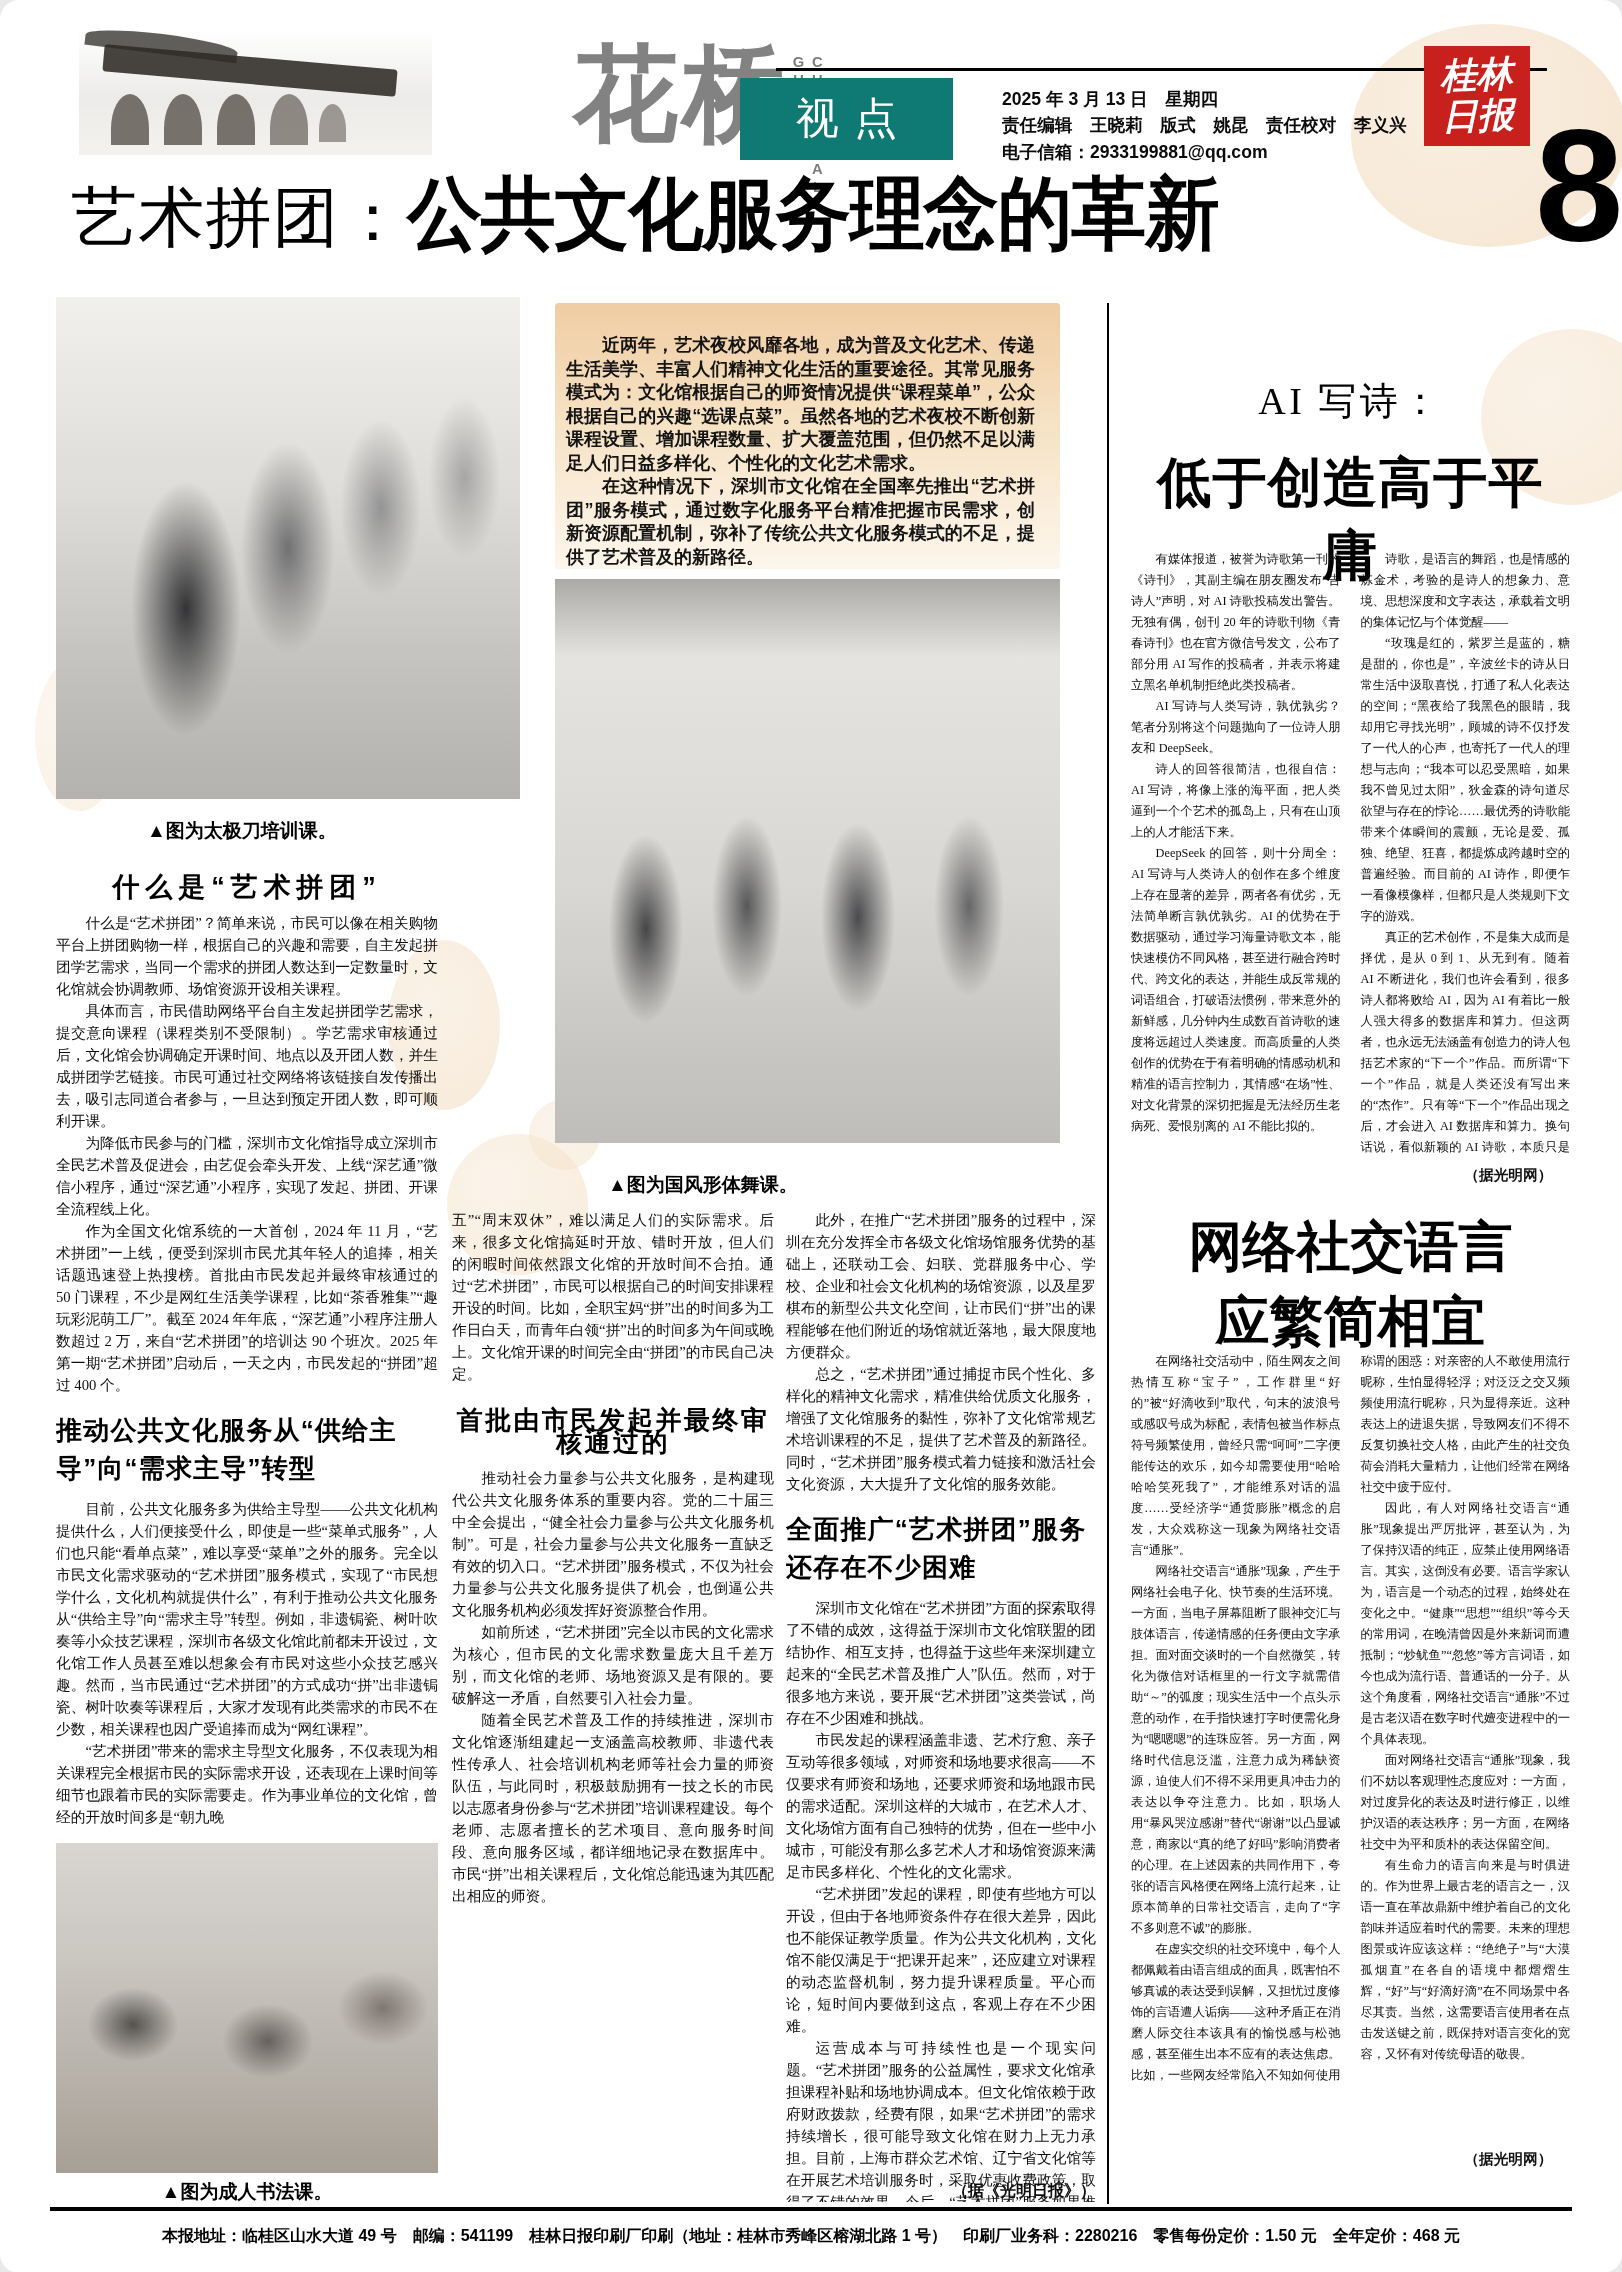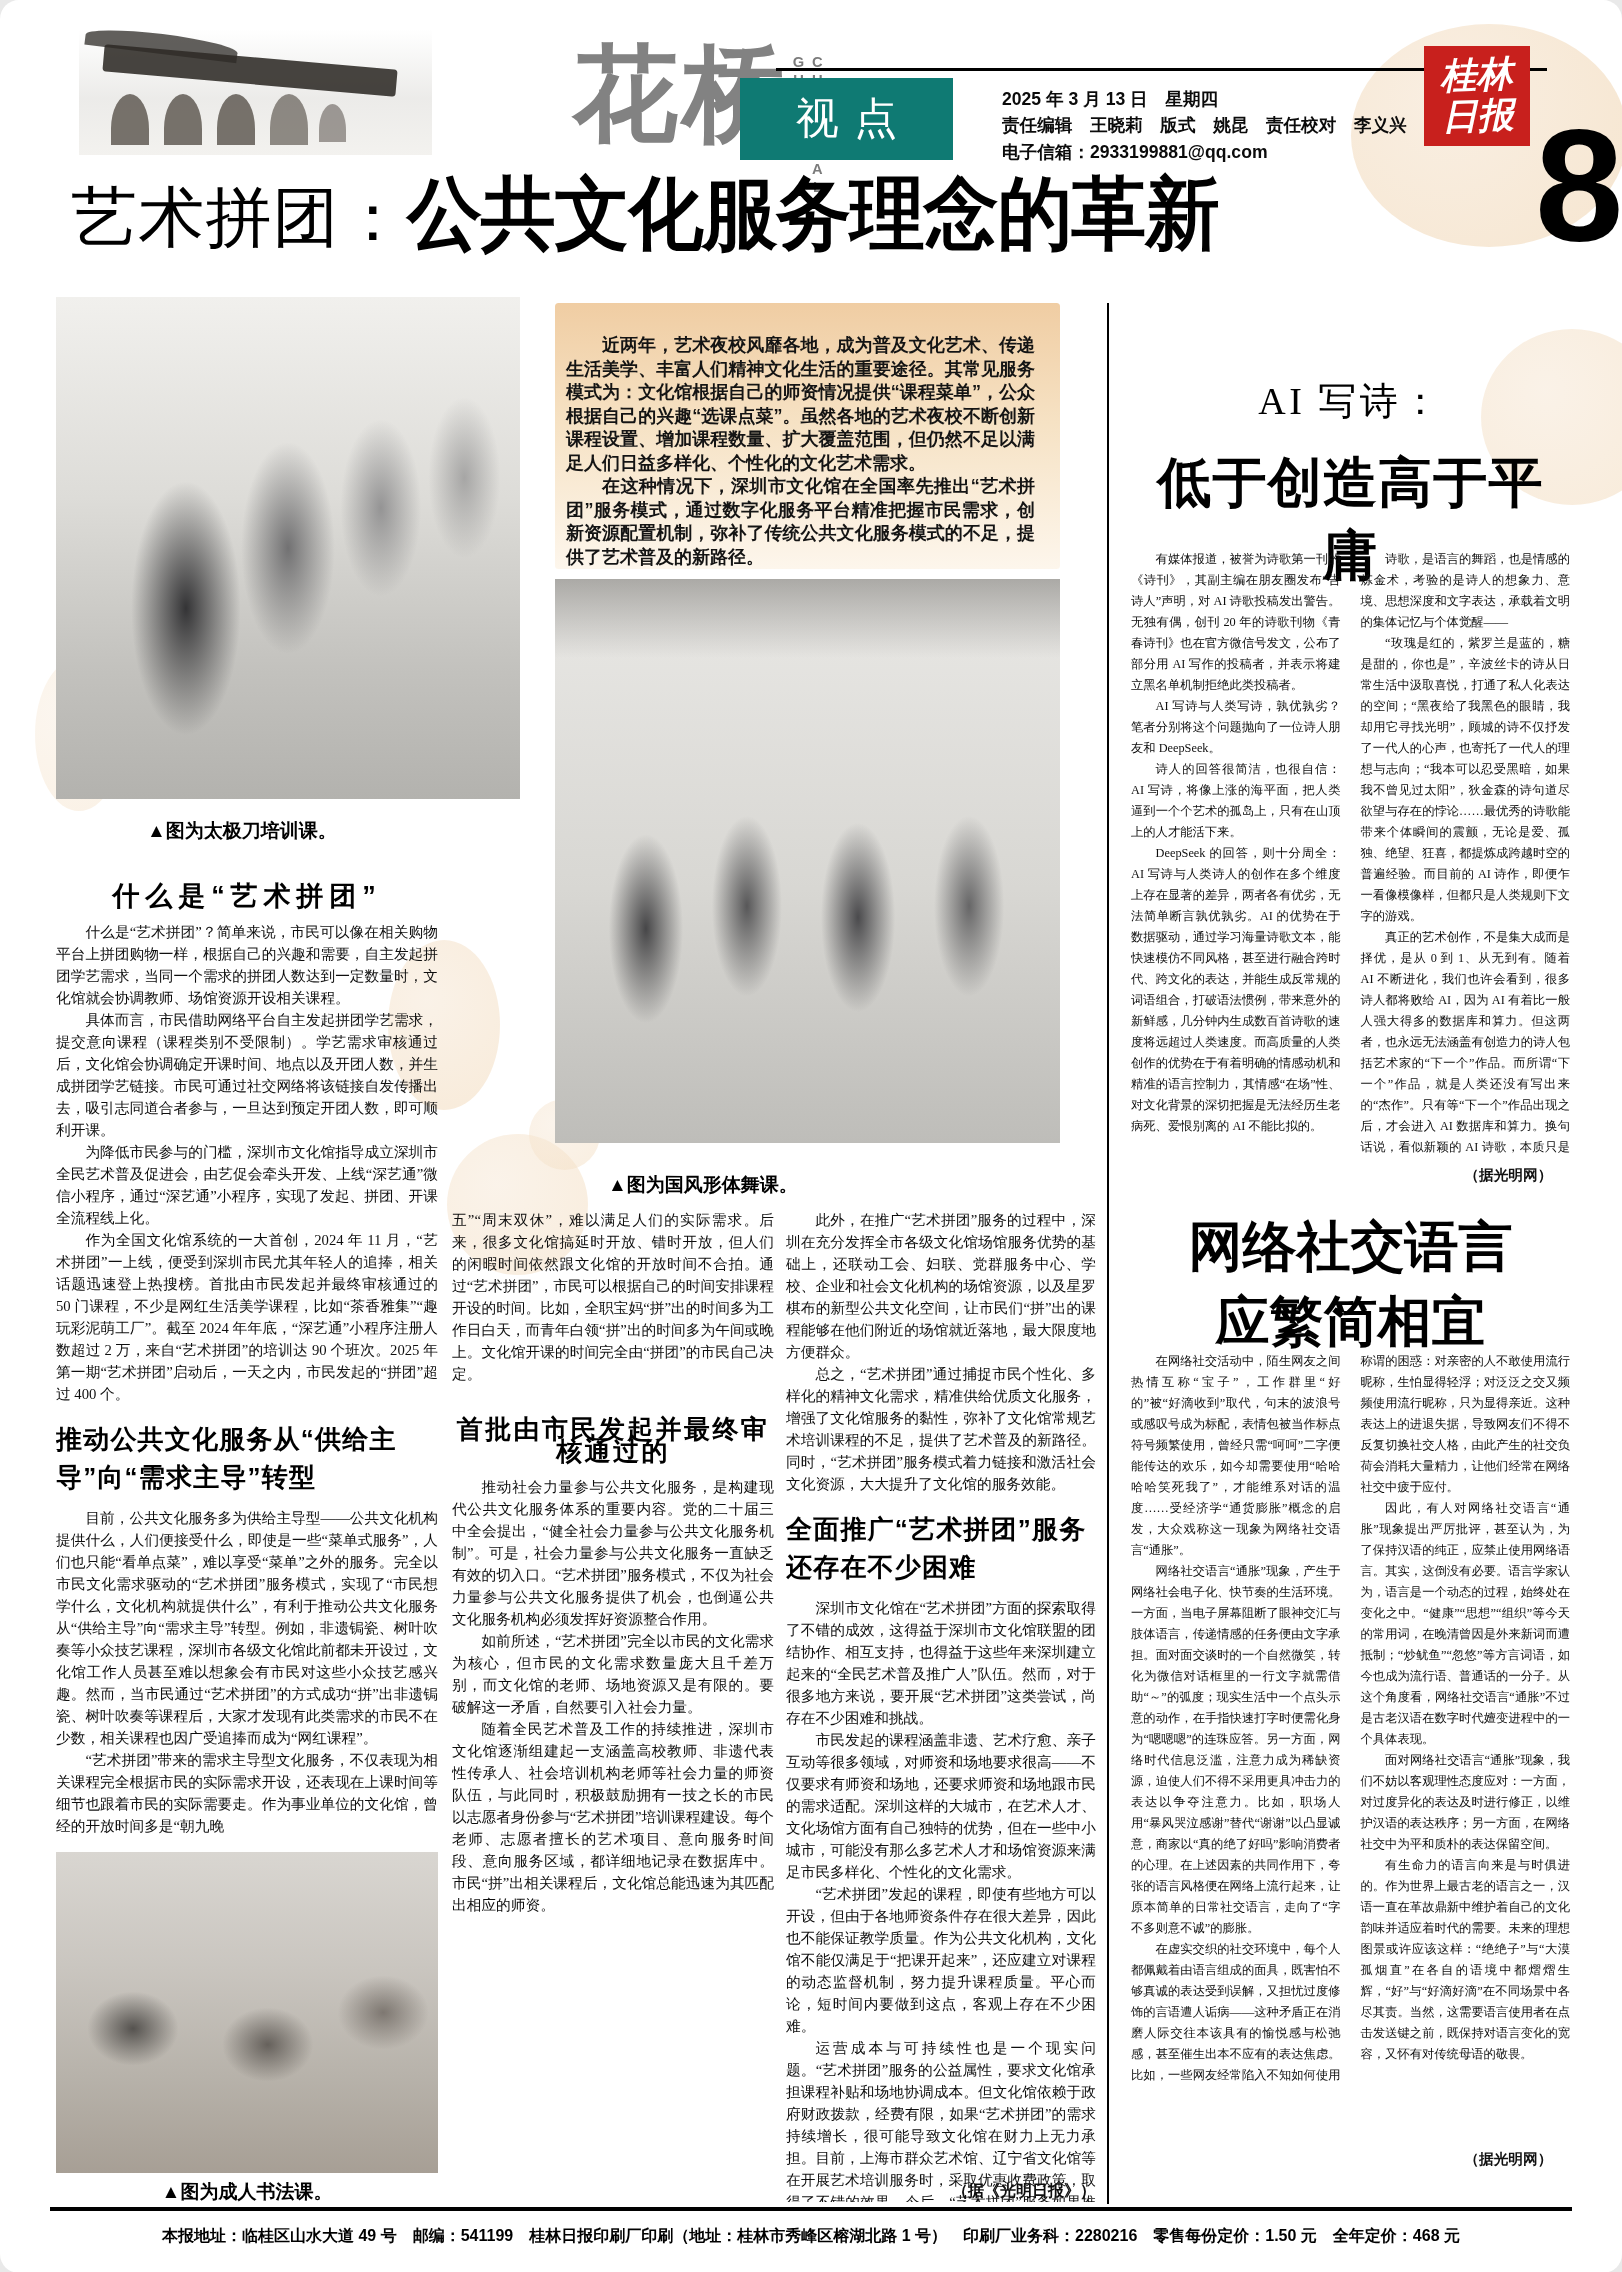--- a/index.html
+++ b/index.html
@@ -79,21 +79,21 @@
          background:linear-gradient(180deg,#f0cda3 0%,#f6e2c4 45%,#fdf6ec 100%);
          padding:31px 25px 0 11px;}
   .intro p{margin:0;text-indent:2em;font-family:"Liberation Sans",sans-serif;font-weight:600;
            font-size:18px;line-height:23.5px;text-align:justify;color:#141414;}
 
   
   .col{position:absolute;z-index:1;font-size:14.7px;line-height:22px;text-align:justify;color:#0e0e0e;}
   .col p{margin:0;text-indent:2em;}
   .col p.cont{text-indent:0;}
   .col h3{font-family:"Liberation Sans",sans-serif;font-weight:700;color:#000;margin:0;}
-  .h-center{font-size:27px;letter-spacing:5.9px;text-align:center;margin:33px 0 14px 0!important;}
+  .h-center{font-size:27px;letter-spacing:5.9px;text-align:center;margin:24px 0 14px 0!important;}
   .h-left{font-size:26px;line-height:38px;text-align:left;margin:15.3px 0 10.6px 0!important;letter-spacing:1.2px;}
   #col1{left:56px;top:852px;width:382px;height:1351px;display:flex;flex-direction:column;overflow:hidden;}
   #col1 .figwrap{margin-top:15.3px;flex:1;display:flex;flex-direction:column;}
   #col1 .figwrap .caption{text-align:center;margin-top:8.2px;}
   #col2{left:452px;top:1209px;width:322px;height:987px;overflow:hidden;}
   #col3{left:786px;top:1209px;width:310px;height:993px;overflow:hidden;padding-bottom:27px;}
   .attr{font-family:"Liberation Sans",sans-serif;font-weight:700;text-align:right;text-indent:0!important;margin-top:5.9px!important;}
   #col3 .attr{position:absolute;right:0;bottom:0;font-size:16px;}
 
   

